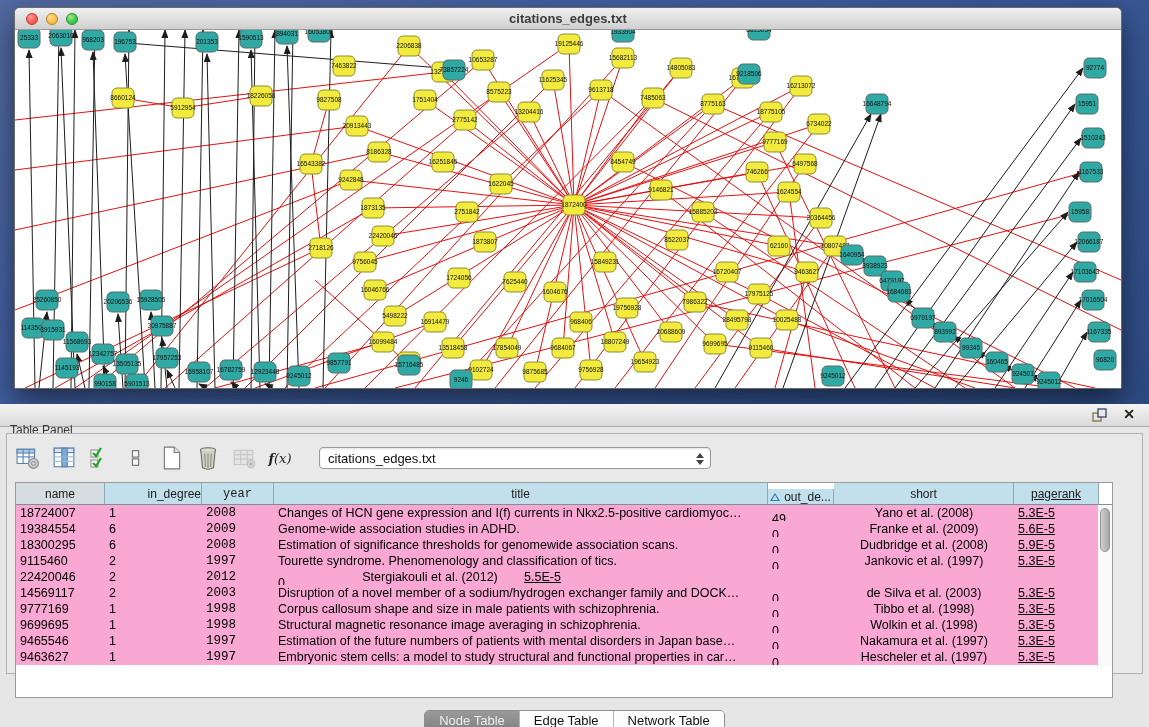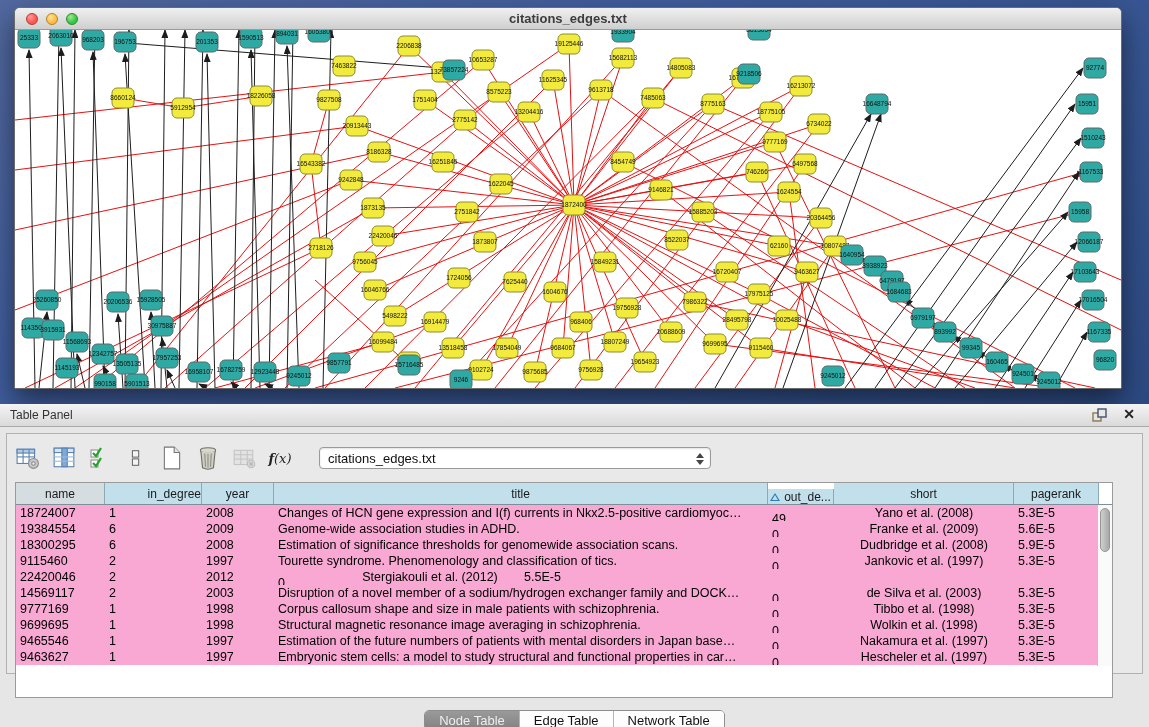--- a/index.html
+++ b/index.html
@@ -22,21 +22,21 @@
   .tl.grn   { left:51px;  background:radial-gradient(circle at 35% 30%,#a4e98c,#34c748 60%); border:1px solid #2a8b2d; }
   #wintitle { position:absolute; left:0; right:0; top:3px; text-align:center;
     font-size:13px; font-weight:600; color:#3c3c3c; }
   #canvas { position:relative; width:1106px; height:358px; background:#ffffff; overflow:hidden; }
   #graph-svg { display:block; width:1106px; height:358px; }
 
   
   #tablepanel { position:absolute; left:0; top:404px; width:1149px; height:323px; background:#e6e6e6; }
   #tp-header { position:relative; height:23px; background:linear-gradient(#f4f4f4,#dadada);
     border-bottom:1px solid #ababab; }
-  #tp-title { position:absolute; left:10px; top:4px; font-size:12px; color:#333; }
+  #tp-title { position:absolute; left:10px; top:19px; font-size:12px; color:#333; }
   #tp-float { position:absolute; right:40px; top:3px; width:18px; height:16px; cursor:pointer; }
   #tp-close { position:absolute; right:14px; top:2px; font-size:14px; font-weight:bold; color:#222; cursor:pointer; }
 
   #tp-content { position:absolute; left:6px; top:29px; width:1137px; height:241px;
     background:#e9e9e9; border:1px solid #b2b2b2; }
 
   #toolbar { position:absolute; left:8px; top:8px; height:32px; display:flex; align-items:center; gap:10px; }
   .tbtn { width:26px; height:26px; display:flex; align-items:center; justify-content:center; cursor:pointer; }
   .fx { font-family:"DejaVu Serif", serif; font-style:italic; font-size:13px; color:#222; }
   #tbl-select { margin-left:16px; width:392px; height:22px; background:#fff; border:1px solid #9a9a9a;
@@ -54,21 +54,21 @@
   .hdr-row { display:flex; height:22px; border-bottom:1px solid #7f8f99; }
   .hdr-cell { background:#c2e0ec; border-right:1px solid #8fa8b5; font-size:12px; color:#1a1a1a;
     display:flex; align-items:center; justify-content:center; overflow:hidden; white-space:nowrap; cursor:pointer; }
   .hdr-cell.first { background:#d6dde0; }
   .sort-tri { width:0; height:0; border-left:5px solid transparent; border-right:5px solid transparent;
     border-bottom:8px solid #2e7bb8; position:relative; margin-right:4px; }
   .sort-tri:after { content:""; position:absolute; left:-3px; top:2px; width:0; height:0;
     border-left:3px solid transparent; border-right:3px solid transparent; border-bottom:5px solid #c2e0ec; }
   .trow { display:flex; height:16px; background:#f9a8d4; }
   .tcell { font-size:12.5px; color:#000; padding:0 4px; overflow:hidden; white-space:nowrap; line-height:16px; }
-  .c0{width:89px;} .c1{width:97px;justify-content:flex-end;} .c2{width:72px;} .c3{width:494px;} .c4{width:66px;margin-top:6px;} .c5{width:180px; text-align:center;} .c6{width:85px;}
+  .c0{width:89px;} .c1{width:97px;justify-content:flex-end;} .c2{width:72px;font-family:Liberation Mono, monospace;} .c3{width:494px;} .c4{width:66px;margin-top:6px;} .c5{width:180px; text-align:center;} .c6{width:85px;text-decoration:underline;}
   #vscroll { position:absolute; right:0; top:22px; width:15px; height:161px; background:#fafafa; border-left:1px solid #c4c4c4; }
   #vthumb { position:absolute; left:2px; top:3px; width:10px; height:44px; border-radius:6px;
     background:linear-gradient(90deg,#cfcfcf,#a8a8a8); border:1px solid #969696; cursor:pointer; }
 
   
   #tabs { position:absolute; left:0; right:0; top:276px; display:flex; justify-content:center; }
   #seg { display:flex; height:21px; border:1px solid #8d8d8d; border-radius:5px; overflow:hidden;
     background:#fdfdfd; box-shadow:0 1px 1px rgba(255,255,255,.7); }
   .seg-item { padding:0 14px; font-size:13px; color:#111; display:flex; align-items:center; cursor:pointer;
     border-right:1px solid #b5b5b5; background:#fdfdfd; }

